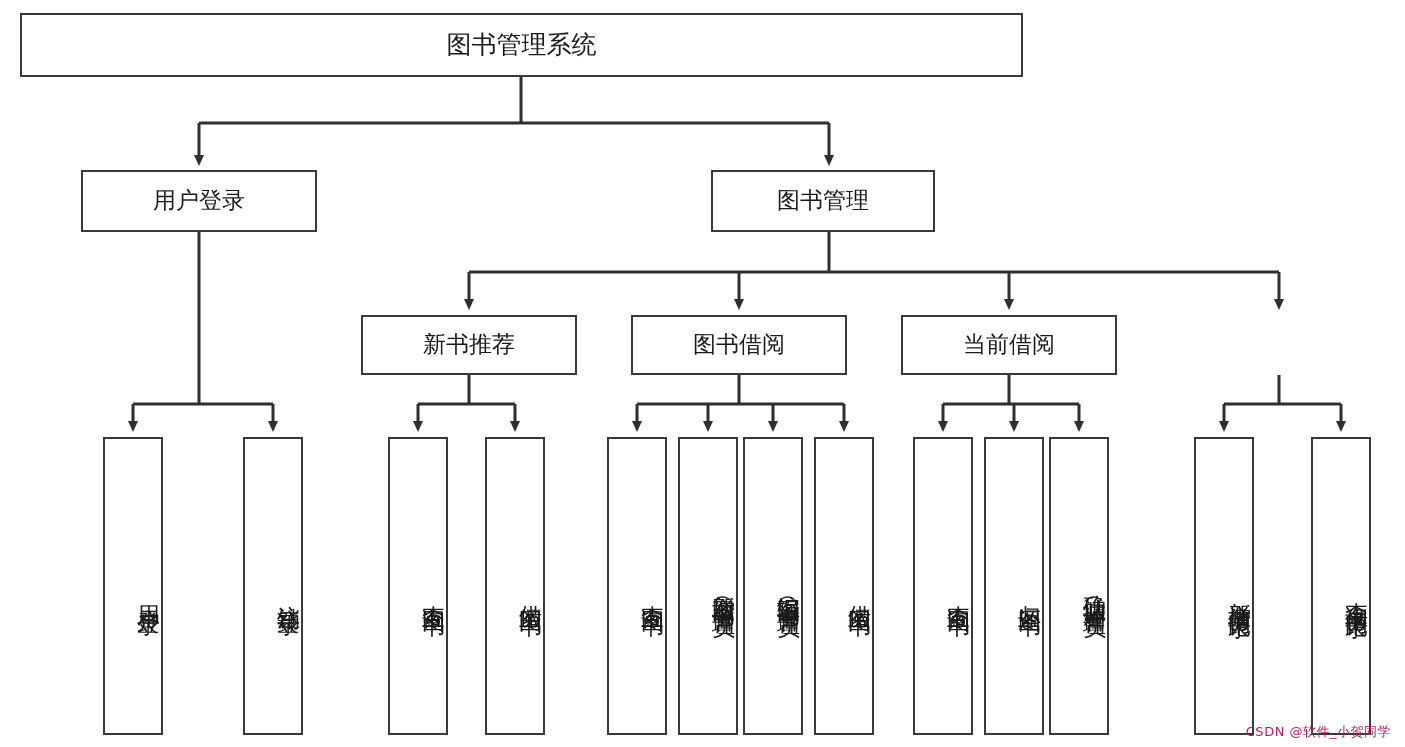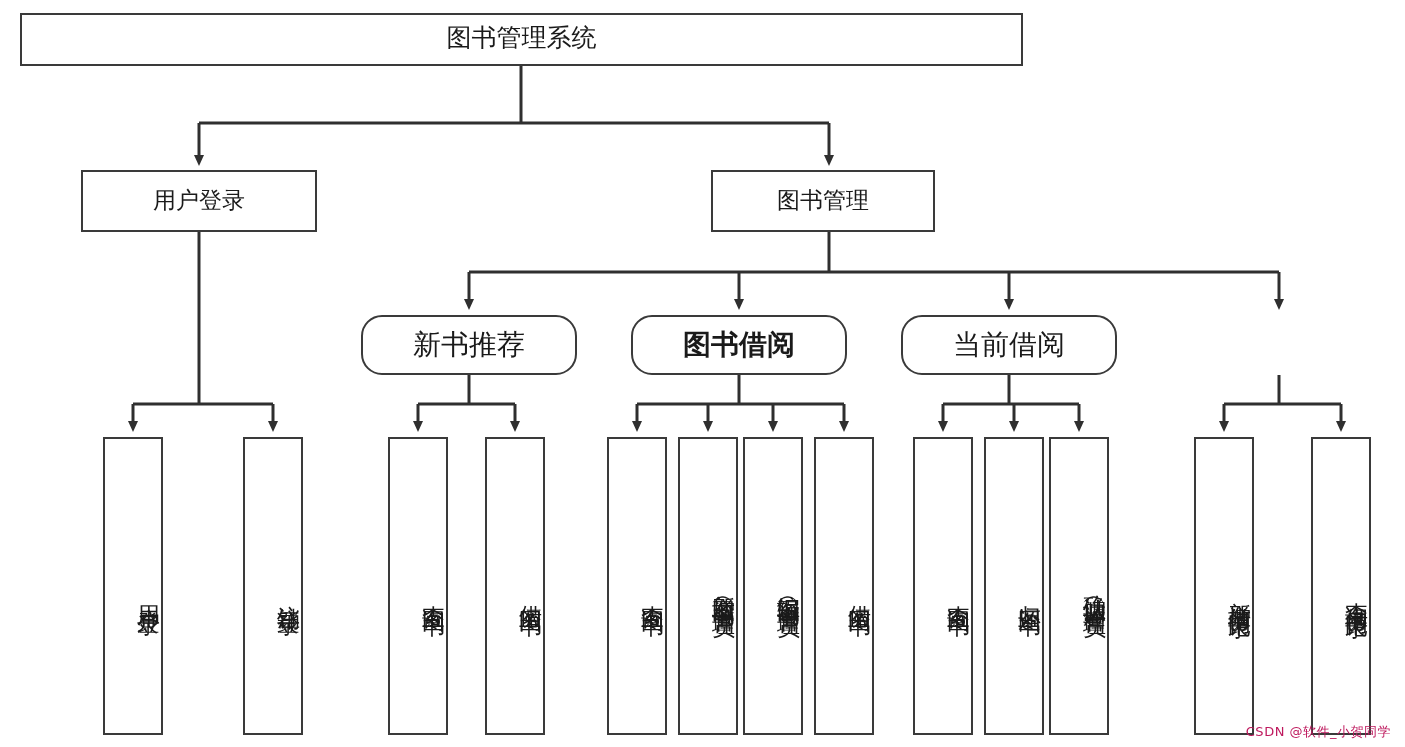--- a/index.html
+++ b/index.html
@@ -29,22 +29,21 @@
     text-align: center;
     line-height: 1.12;
   }
   .node.root {
     font-size: 25px;
   }
   .node.level2 {
     font-size: 23px;
   }
   .node.level3 {
-    font-size: 28px;
-    border-radius: 21px;
+    font-size: 23px;
   }
   .node.leaf {
     writing-mode: vertical-rl;
     text-orientation: upright;
     font-size: 23px;
     letter-spacing: 3px;
     align-items: flex-start;
     justify-content: center;
     padding-top: 14px;
   }
@@ -120,35 +119,35 @@
       <path d="M1014,404 L1014,422" marker-end="url(#arrow)"></path>
       <path d="M1079,404 L1079,422" marker-end="url(#arrow)"></path>
 
       <path d="M1279,375 L1279,404"></path>
       <path d="M1224,404 L1341,404"></path>
       <path d="M1224,404 L1224,422" marker-end="url(#arrow)"></path>
       <path d="M1341,404 L1341,422" marker-end="url(#arrow)"></path>
     </g>
   </svg>
 
-  <div class="node root" style="left:20px; top:13px; width:1003px; height:53px;font-family:Liberation Mono, monospace;">
+  <div class="node root" style="left:20px; top:13px; width:1003px; height:64px;">
     <span>图书管理系统</span>
   </div>
 
   <div class="node level2" style="left:81px; top:170px; width:236px; height:62px;">
     <span>用户登录</span>
   </div>
   <div class="node level2" style="left:711px; top:170px; width:224px; height:62px;">
     <span>图书管理</span>
   </div>
 
   <div class="node level3" style="left:361px; top:315px; width:216px; height:60px;">
     <span>新书推荐</span>
   </div>
-  <div class="node level3" style="left:631px; top:315px; width:216px; height:60px;font-weight:bold;">
+  <div class="node level3" style="left:631px; top:315px; width:216px; height:60px;">
     <span>图书借阅</span>
   </div>
   <div class="node level3" style="left:901px; top:315px; width:216px; height:60px;align-items:center;">
     <span>当前借阅</span>
   </div>
 
   <div class="node leaf" style="left:103px; top:437px; width:60px; height:298px;">
     <span>用户登录</span>
   </div>
   <div class="node leaf" style="left:243px; top:437px; width:60px; height:298px;">

